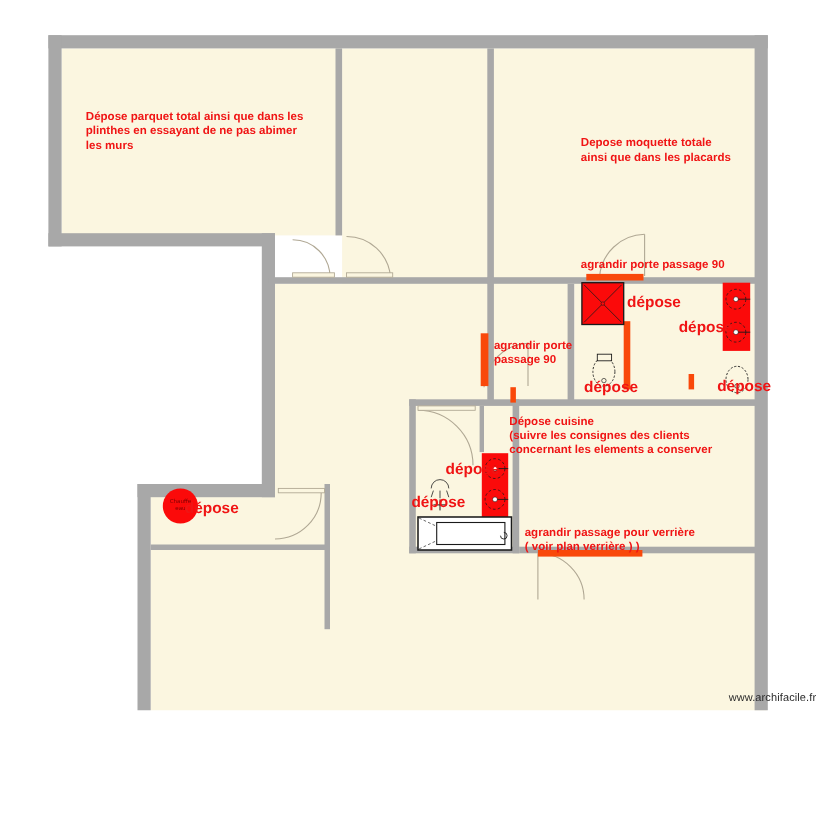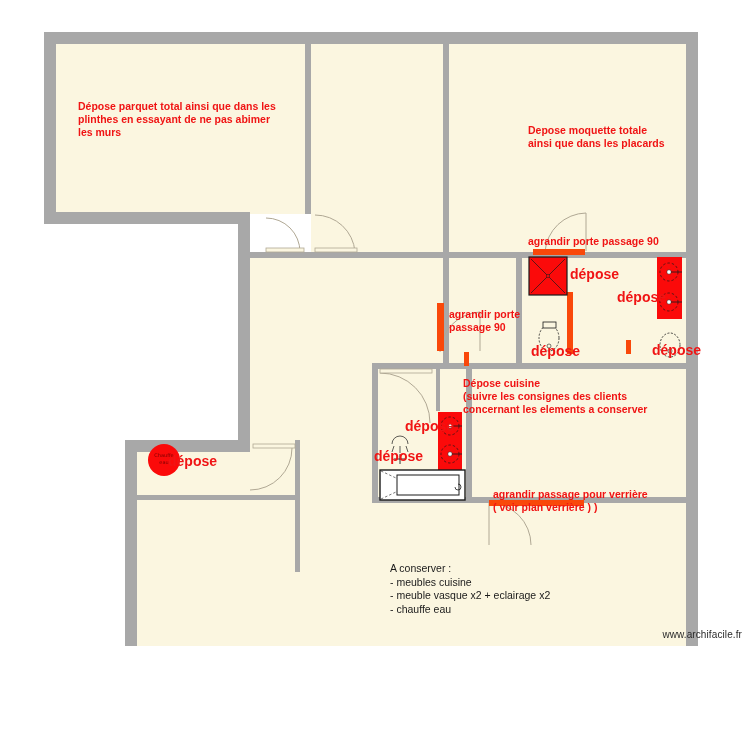--- a/index.html
+++ b/index.html
@@ -247,27 +247,23 @@
 
   <div class="anno" style="left:528px; top:235px;">agrandir porte passage 90</div>
 
   <div class="anno" style="left:449px; top:308px;">agrandir porte
 passage 90</div>
 
   <div class="anno" style="left:453px; top:377px;margin-left:10px;">Dépose cuisine
 (suivre les consignes des clients
 concernant les elements a conserver</div>
 
-  <div class="anno" style="left:477px; top:488px;margin-left:16px;">agrandir passage pour verrière
+  <div class="anno" style="left:477px; top:478px;">agrandir passage pour verrière
 ( voir plan verrière ) )</div>
 
-  <div class="note-black" style="left:390px; top:562px;">A conserver :
-- meubles cuisine
-- meuble vasque x2 + eclairage x2
-- chauffe eau</div>
 
   <div class="anno-sm" style="left:168px; top:453px;">dépose</div>
   <div class="anno-sm" style="left:570px; top:266px;">dépose</div>
   <div class="anno-sm" style="left:617px; top:289px;">dépose</div>
   <div class="anno-sm" style="left:531px; top:343px;">dépose</div>
   <div class="anno-sm" style="left:652px; top:342px;">dépose</div>
   <div class="anno-sm" style="left:405px; top:418px;">dépose</div>
   <div class="anno-sm" style="left:374px; top:448px;">dépose</div>
 
   <div class="watermark">www.archifacile.fr</div>

